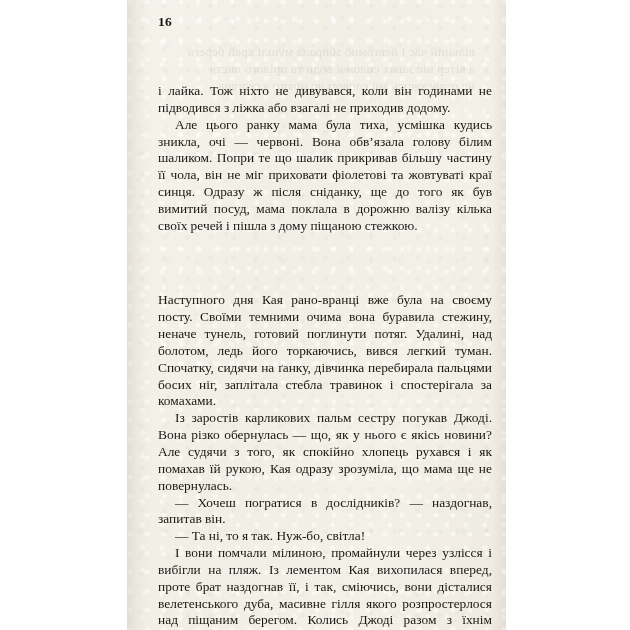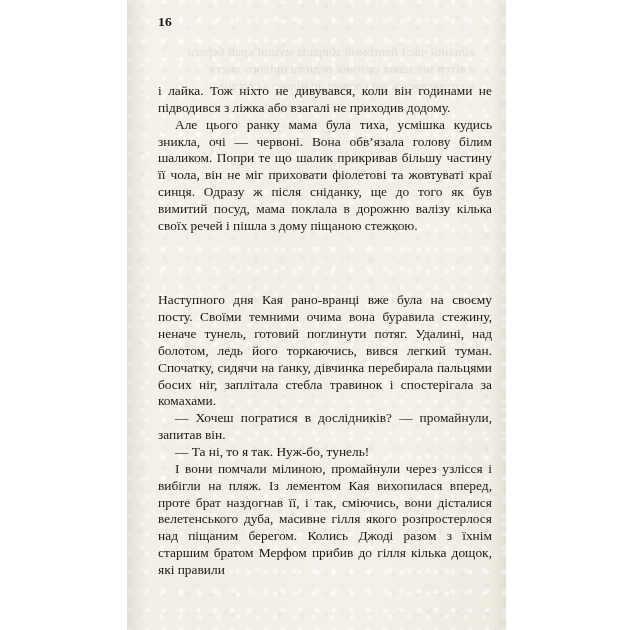--- a/index.html
+++ b/index.html
@@ -156,21 +156,22 @@
 
         <div>
           <p class="para noindent">і лайка. Тож ніхто не дивувався, коли він годинами не підводився з ліжка або взагалі не приходив додому.</p>
           <p class="para indent">Але цього ранку мама була тиха, усмішка кудись зникла, очі — червоні. Вона обв’язала голову білим шаликом. Попри те що шалик прикривав більшу частину її чола, він не міг приховати фіолетові та жовтуваті краї синця. Одразу ж після сніданку, ще до того як був вимитий посуд, мама поклала в дорожню валізу кілька своїх речей і пішла з дому піщаною стежкою.</p>
         </div>
 
         <div class="block-gap"></div>
 
         <div>
           <p class="para noindent">Наступного дня Кая рано-вранці вже була на своєму посту. Своїми темними очима вона буравила стежину, неначе тунель, готовий поглинути потяг. Удалині, над болотом, ледь його торкаючись, вився легкий туман. Спочатку, сидячи на ґанку, дівчинка перебирала пальцями босих ніг, заплітала стебла травинок і спостерігала за комахами.</p>
-          <p class="para indent">— Хочеш погратися в дослідників? — промайнули, запитав він.</p>
-          <p class="para indent">— Та ні, то я так. Нуж-бо, тунель!</p>
+          <p class="para indent">Із заростів карликових пальм сестру погукав Джоді. Вона різко обернулась — що, як у нього є якісь новини? Але судячи з того, як спокійно хлопець рухався і як помахав їй рукою, Кая одразу зрозуміла, що мама ще не повернулась.</p>
+          <p class="para indent">— Хочеш погратися в дослідників? — наздогнав, запитав він.</p>
+          <p class="para indent">— Та ні, то я так. Нуж-бо, світла!</p>
           <p class="para indent">І вони помчали мілиною, промайнули через узлісся і вибігли на пляж. Із лементом Кая вихопилася вперед, проте брат наздогнав її, і так, сміючись, вони дісталися велетенського дуба, масивне гілля якого розпростерлося над піщаним берегом. Колись Джоді разом з їхнім старшим братом Мерфом прибив до гілля кілька дощок, які правили</p>
         </div>
 
       </div>
     </div>
   </div>
 </div>
 
 </body></html>

